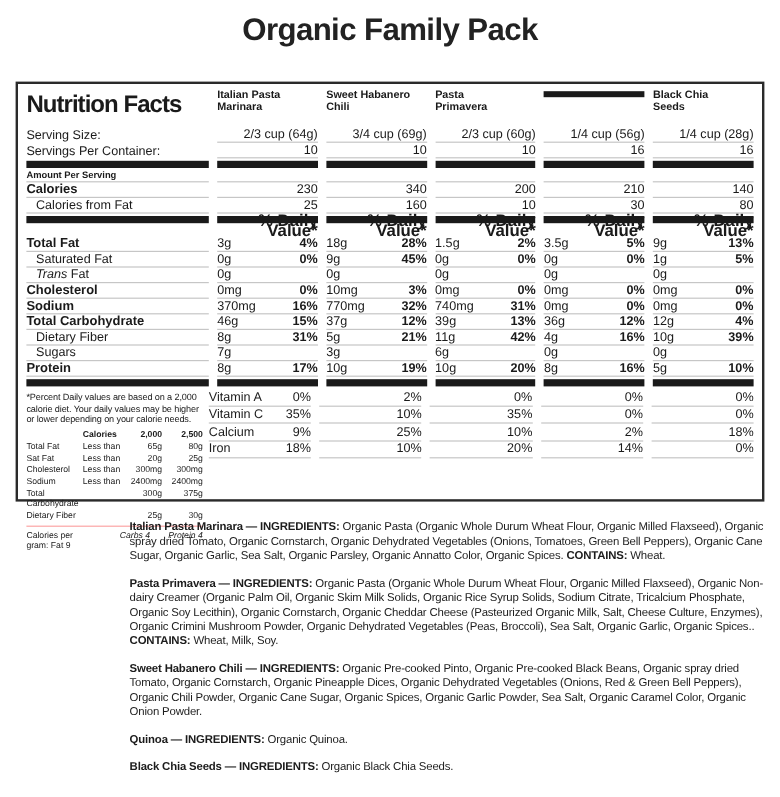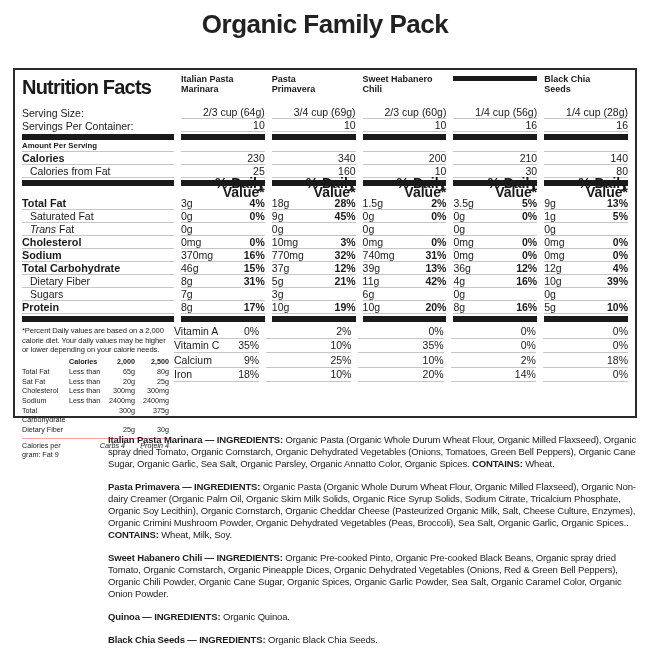--- a/index.html
+++ b/index.html
@@ -9,21 +9,21 @@
 
   .page-title { text-align:center; font-size:26px; font-weight:bold; letter-spacing:-0.5px; padding-top:9px; color:#222; }
 
   
   .nf { position:absolute; left:13px; top:68px; width:624px; height:350px;
         border:2px solid #2a2a2a; padding:4px 7px 4px 7px; background:#fff; }
   .row { display:flex; align-items:flex-end; }
   .lblcol { width:152px; flex:none; padding-right:4px; }
   .cell { flex:1 1 0; margin-left:7px; min-width:0; }
 
-  .nf-header { display:flex; align-items:flex-start; }
+  .nf-header { display:flex; align-items:flex-start;justify-content:flex-end; }
   .nf-title { width:152px; flex:none; font-size:20px; font-weight:bold; letter-spacing:-0.8px; padding-top:2px; }
   .prod-head { flex:1 1 0; margin-left:7px; font-size:9px; font-weight:bold; line-height:1.12; display:flex; flex-direction:column; justify-content:space-between; height:32px;gap:46px; }
   .prod-head .nm { height:22px; }
   .prod-head .topbar { height:5px; background:#1a1a1a; margin-top:2px; }
 
   .trow { height:13px; font-size:10.5px; line-height:12px; }
   .trow .lblcol b { font-size:10.8px; }
   .u { border-bottom:1px solid #c6c6c6; }
   .val-r { text-align:right; }
   .amount { float:left; }
@@ -75,29 +75,29 @@
 
     <div class="prod-head">
           <div class="nm">
             <div>Italian Pasta</div>
             <div>Marinara</div>
           </div>
           <div class="topbar"></div>
         </div>
         <div class="prod-head">
           <div class="nm">
+            <div>Sweet Habanero</div>
+            <div>Chili</div>
+          </div>
+          <div class="topbar"></div>
+        </div>
+        <div class="prod-head">
+          <div class="nm">
             <div>Pasta</div>
             <div>Primavera</div>
-          </div>
-          <div class="topbar"></div>
-        </div>
-        <div class="prod-head">
-          <div class="nm">
-            <div>Sweet Habanero</div>
-            <div>Chili</div>
           </div>
           <div class="topbar"></div>
         </div>
         <div class="prod-head">
           <div class="topbar"></div>
         </div>
         <div class="prod-head">
           <div class="nm">
             <div>Black Chia</div>
             <div>Seeds</div>

